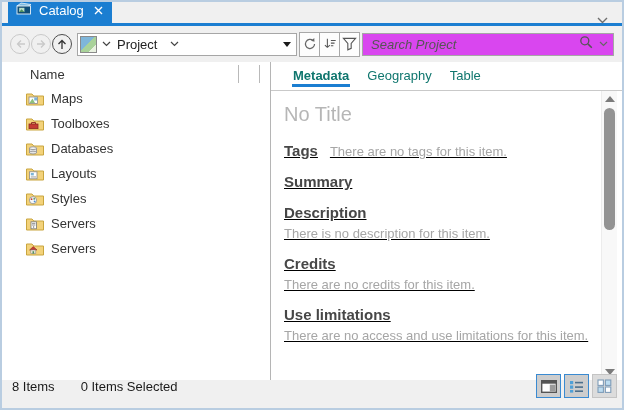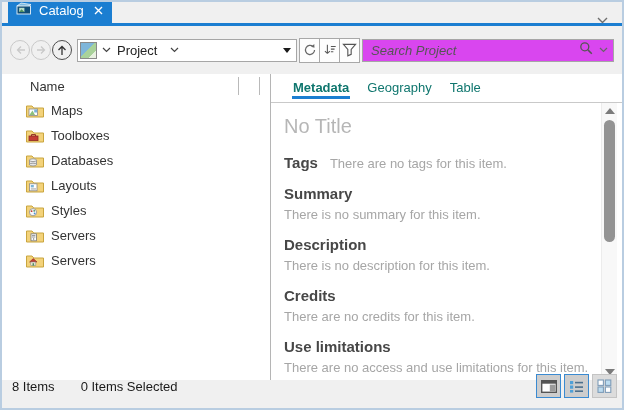--- a/index.html
+++ b/index.html
@@ -12,21 +12,21 @@
   
   .tabbar { height:21px; display:flex; align-items:flex-end; padding-left:6px; position:relative; }
   .tab { display:inline-flex; align-items:center; gap:7px; background:#1b7ed1; color:#fff;
          height:26px; padding:0 9px 0 8px; font-size:13px; cursor:default; }
   .tab .closex { display:flex; align-items:center; margin-left:3px; }
   .pane-chevron { position:absolute; right:14px; top:8px; }
 
   .accentline { height:3px; background:#1b7ed1; }
 
   
-  .toolbar { height:48px; display:flex; align-items:center; padding:0 8px; background:#f0f0f0; }
+  .toolbar { height:36px; display:flex; align-items:center; padding:0 8px; background:#f0f0f0; }
   .navbtn { width:20px; height:20px; border-radius:50%; border:1px solid #c9c9c9;
             display:flex; align-items:center; justify-content:center; margin-right:1px; flex:none; }
   .navbtn.enabled { border-color:#4d4d4d; }
   .combo { height:23px; width:220px; background:#fff; border:1px solid #a6a6a6; display:flex;
            align-items:center; padding:0 5px 0 2px; margin-left:4px; font-size:13px; color:#222; flex:none; }
   .thumb { width:17px; height:17px; border:1px solid #8a8a8a; flex:none;
            background:linear-gradient(135deg,#7fb6da 0 45%, #a9d29a 45% 75%, #e8f1e0 75%); }
   .combo .chev { margin:0 6px 0 5px; display:flex; }
   .combo-label { margin-right:8px; }
   .combo .spacer { flex:1; }
@@ -56,21 +56,21 @@
   .details { flex:1; display:flex; flex-direction:column; min-width:0; }
   .dtabs { height:29px; display:flex; align-items:flex-start; padding:6px 0 0 13px;
            border-bottom:1px solid #c9c9c9; flex:none; }
   .dtab { font-size:13px; color:#0f766e; padding:0 9px 4px 9px; position:relative; }
   .dtab.active { font-weight:bold; }
   .dtab.active::after { content:""; position:absolute; left:8px; right:8px; bottom:0;
                         height:3px; background:#1b7ed1; }
   .dbody { flex:1; display:flex; min-height:0; }
   .dcontent { flex:1; padding-left:13px; overflow:hidden; min-width:0; }
   .notitle { font-size:20px; color:#b6b6b6; margin-top:12px; }
-  .section { margin-top:14px; }
+  .section { margin-top:14px;text-decoration:underline; }
   .section .heading { font-size:15px; font-weight:bold; color:#474747; display:block; }
   .section .body { font-size:13px; color:#a6a6a6; display:block; margin-top:5px; }
   .section.inline { margin-top:16px; display:flex; align-items:baseline; gap:12px; }
   .section.inline .heading, .section.inline .body { display:inline; margin-top:0; }
 
   .scrollbar { width:16px; flex:none; background:#f8f8f8; border-left:1px solid #ececec;
                margin-right:5px; display:flex; flex-direction:column; align-items:center; padding:5px 0; }
   .sb-arrow { width:0; height:0; border-left:5px solid transparent; border-right:5px solid transparent; }
   .sb-arrow.up { border-bottom:6px solid #7b7b7b; }
   .sb-arrow.down { border-top:6px solid #7b7b7b; margin-top:auto; }
@@ -283,21 +283,20 @@
       <div class="dbody">
         <div class="dcontent">
           <div class="notitle">No Title</div>
           <div id="sections">
               <div class="section inline">
                 <span class="heading">Tags</span>
                 <span class="body">There are no tags for this item.</span>
               </div>
               <div class="section">
                 <span class="heading">Summary</span>
-                <span class="body">There is no summary for this item.</span>
               </div>
               <div class="section">
                 <span class="heading">Description</span>
                 <span class="body">There is no description for this item.</span>
               </div>
               <div class="section">
                 <span class="heading">Credits</span>
                 <span class="body">There are no credits for this item.</span>
               </div>
               <div class="section">

